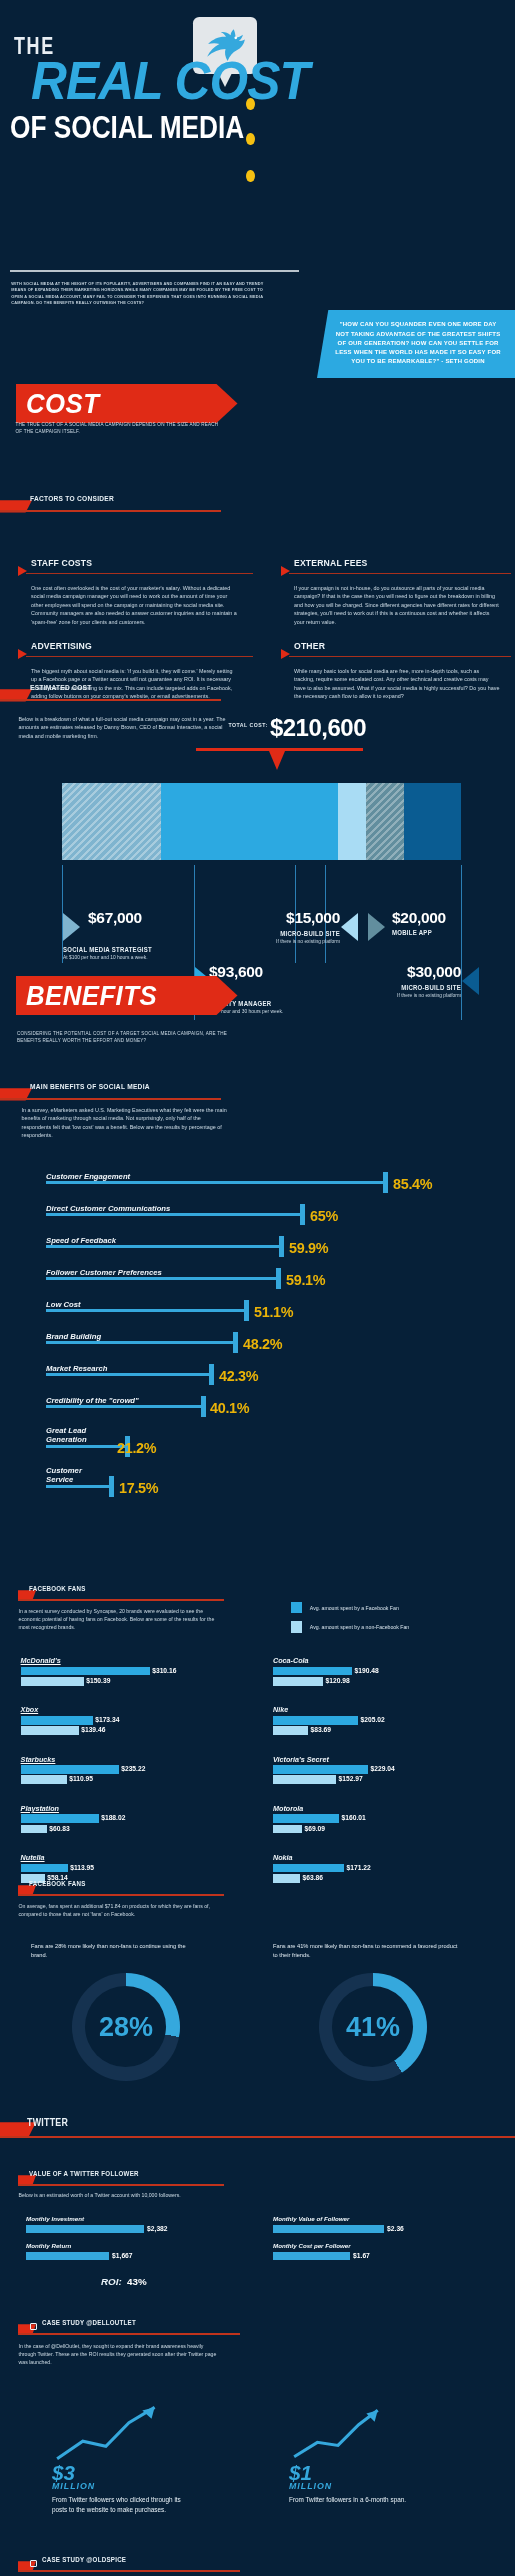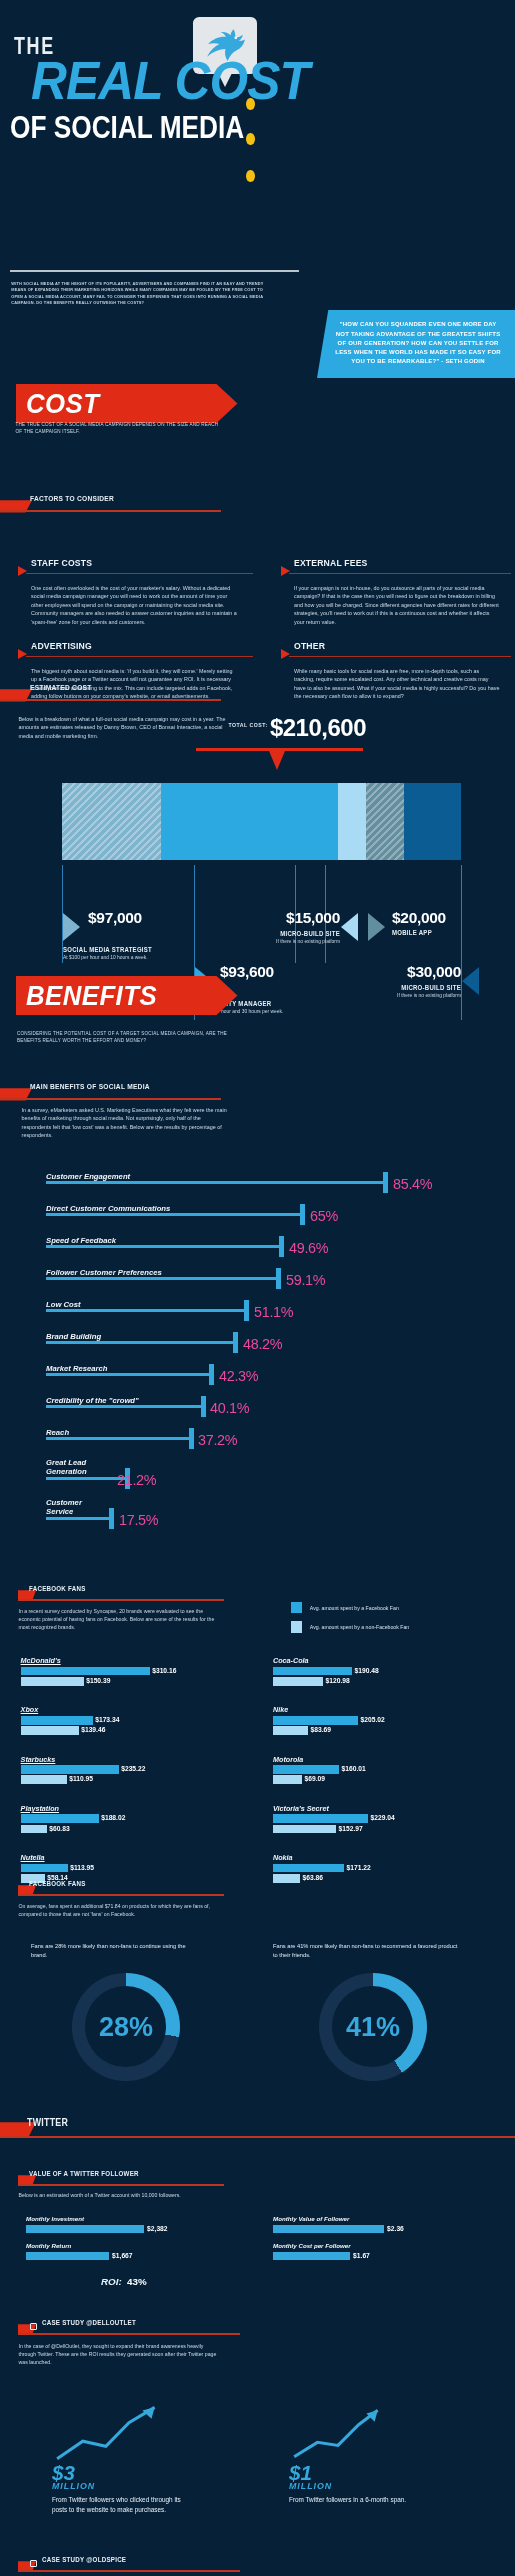--- a/index.html
+++ b/index.html
@@ -119,21 +119,21 @@
   .cost-amt{ font-size:15.5px; font-weight:bold; color:#fff; letter-spacing:-0.3px;}
   .cost-name{ font-size:6.7px; font-weight:bold; letter-spacing:0.3px; color:#e9f1f6; transform:scaleX(.9); transform-origin:left center;}
   .cost-note{ font-size:4.9px; color:#c9d8e3; }
 
   
   .bchart{ position:absolute; left:46px; top:1159px; width:433px; }
   .brow{ position:relative; height:32px; }
   .brow .lab{ position:absolute; left:0; bottom:10.3px; font-size:7.7px; font-style:italic; font-weight:bold; color:#f1f6fa; white-space:nowrap;}
   .brow .bar{ position:absolute; left:0; bottom:6.7px; height:3.1px; background:#35a8dd; }
   .brow .cap{ position:absolute; bottom:-2.1px; width:4.6px; height:21.6px; background:#35a8dd; }
-  .brow .val{ position:absolute; bottom:-1px; font-size:14.4px; font-weight:normal; color:#ec4899; letter-spacing:-0.3px;}
+  .brow .val{ position:absolute; bottom:-1px; font-size:14.4px; font-weight:bold; color:#eab308; letter-spacing:-0.3px;}
   .fbcol{ position:absolute; width:216px; }
   .brand{ position:relative; margin-bottom:11.3px; height:38px; }
   .brand .bn{ font-size:7.2px; font-style:italic; font-weight:bold; color:#f0f6fa; margin-bottom:1.5px;}
   .fbbar{ position:relative; height:8.8px; margin-bottom:1.5px; }
   .fbbar i{ position:absolute; left:0; top:0; height:8.8px; display:block; }
   .fbbar b{ position:absolute; top:0; font-size:6.7px; font-weight:bold; color:#fff; line-height:8.8px; padding-left:2.6px;}
   .legend-sq{ width:11.3px; height:11.3px; display:inline-block; vertical-align:middle; }
   .legend-tx{ font-size:5.2px; color:#d9e5ee; display:inline-block; vertical-align:middle; margin-left:5.2px;}
 
   
@@ -249,28 +249,28 @@
   </div>
 
   <div class="connector" style="left:62px;top:865px;height:98px;"></div>
   <div class="connector" style="left:194px;top:865px;height:155px;"></div>
   <div class="connector" style="left:295px;top:865px;height:98px;"></div>
   <div class="connector" style="left:325px;top:865px;height:98px;"></div>
   <div class="connector" style="left:461px;top:865px;height:155px;"></div>
 
   <div style="position:absolute;left:63px;top:909px;">
     <div style="position:absolute;left:0;top:4.1px;width:0;height:0;border-top:14.4px solid transparent;border-bottom:14.4px solid transparent;border-left:17.5px solid #7fb4cf;"></div>
-    <div class="cost-amt cond" style="margin-left:25px;">$97,000</div>
+    <div class="cost-amt cond" style="margin-left:25px;">$67,000</div>
     <div class="cost-name cond" style="margin-top:18.5px;">SOCIAL MEDIA STRATEGIST</div>
     <div class="cost-note cond" style="margin-top:2.1px;">At $100 per hour and 10 hours a week.</div>
   </div>
 
   <div style="position:absolute;left:195px;top:963px;">
     <div style="position:absolute;left:0;top:4.1px;width:0;height:0;border-top:14.4px solid transparent;border-bottom:14.4px solid transparent;border-left:17.5px solid #2ca9e1;"></div>
-    <div class="cost-amt cond" style="margin-left:25px;">$93,600</div>
+    <div class="cost-amt cond" style="margin-left:14px;">$93,600</div>
     <div class="cost-name cond" style="margin-top:18.5px;margin-left:2.1px;">COMMUNITY MANAGER</div>
     <div class="cost-note cond" style="margin-top:2.1px;margin-left:2.1px;">At $60 per hour and 30 hours per week.</div>
   </div>
 
   <div style="position:absolute;left:227px;top:909px;width:113px;text-align:right;">
     <div style="position:absolute;right:-17.5px;top:4.1px;width:0;height:0;border-top:14.4px solid transparent;border-bottom:14.4px solid transparent;border-right:17.5px solid #a9dcf4;"></div>
     <div class="cost-amt cond">$15,000</div>
     <div class="cost-name cond" style="margin-top:3.1px;transform:scaleX(.9);transform-origin:right center;">MICRO-BUILD SITE</div>
     <div class="cost-note cond" style="margin-top:2.1px;">If there is no existing platform</div>
   </div>
@@ -313,21 +313,21 @@
       <div class="lab">Direct Customer Communications</div>
       <div class="bar" style="width:257px;"></div>
       <div class="cap" style="left:254px;"></div>
       <div class="val cond" style="left:264px;">65%</div>
     </div>
 
     <div class="brow">
       <div class="lab">Speed of Feedback</div>
       <div class="bar" style="width:236px;"></div>
       <div class="cap" style="left:233px;"></div>
-      <div class="val cond" style="left:243px;">49.6%</div>
+      <div class="val cond" style="left:243px;">59.9%</div>
     </div>
 
     <div class="brow">
       <div class="lab">Follower Customer Preferences</div>
       <div class="bar" style="width:233px;"></div>
       <div class="cap" style="left:230px;"></div>
       <div class="val cond" style="left:240px;">59.1%</div>
     </div>
 
     <div class="brow">
@@ -351,26 +351,20 @@
       <div class="val cond" style="left:173px;">42.3%</div>
     </div>
 
     <div class="brow">
       <div class="lab">Credibility of the "crowd"</div>
       <div class="bar" style="width:157px;"></div>
       <div class="cap" style="left:155px;"></div>
       <div class="val cond" style="left:164px;">40.1%</div>
     </div>
 
-    <div class="brow">
-      <div class="lab">Reach</div>
-      <div class="bar" style="width:145px;"></div>
-      <div class="cap" style="left:143px;"></div>
-      <div class="val cond" style="left:152px;">37.2%</div>
-    </div>
 
     <div class="brow" style="height:40px;">
       <div class="lab" style="bottom:10.3px;width:57px;white-space:normal;line-height:1.15;">Great Lead Generation</div>
       <div class="bar" style="width:81px;"></div>
       <div class="cap" style="left:79px;"></div>
       <div class="val cond" style="left:71px;">21.2%</div>
     </div>
 
     <div class="brow" style="height:40px;">
       <div class="lab" style="bottom:10.3px;width:57px;white-space:normal;line-height:1.15;">Customer Service</div>
@@ -474,39 +468,39 @@
       <div class="fbbar">
         <i style="width:85px;background:#2ca9e1;"></i>
         <b class="cond" style="left:85px;">$205.02</b>
       </div>
       <div class="fbbar">
         <i style="width:35px;background:#a9dcf4;"></i>
         <b class="cond" style="left:35px;">$83.69</b>
       </div>
     </div>
     <div class="brand">
+      <div class="bn">Victoria's Secret</div>
+      <div class="fbbar">
+        <i style="width:95px;background:#2ca9e1;"></i>
+        <b class="cond" style="left:95px;">$229.04</b>
+      </div>
+      <div class="fbbar">
+        <i style="width:63px;background:#a9dcf4;"></i>
+        <b class="cond" style="left:63px;">$152.97</b>
+      </div>
+    </div>
+    <div class="brand">
       <div class="bn">Motorola</div>
       <div class="fbbar">
         <i style="width:66px;background:#2ca9e1;"></i>
         <b class="cond" style="left:66px;">$160.01</b>
       </div>
       <div class="fbbar">
         <i style="width:29px;background:#a9dcf4;"></i>
         <b class="cond" style="left:29px;">$69.09</b>
-      </div>
-    </div>
-    <div class="brand">
-      <div class="bn">Victoria's Secret</div>
-      <div class="fbbar">
-        <i style="width:95px;background:#2ca9e1;"></i>
-        <b class="cond" style="left:95px;">$229.04</b>
-      </div>
-      <div class="fbbar">
-        <i style="width:63px;background:#a9dcf4;"></i>
-        <b class="cond" style="left:63px;">$152.97</b>
       </div>
     </div>
     <div class="brand">
       <div class="bn">Nokia</div>
       <div class="fbbar">
         <i style="width:71px;background:#2ca9e1;"></i>
         <b class="cond" style="left:71px;">$171.22</b>
       </div>
       <div class="fbbar">
         <i style="width:27px;background:#a9dcf4;"></i>

